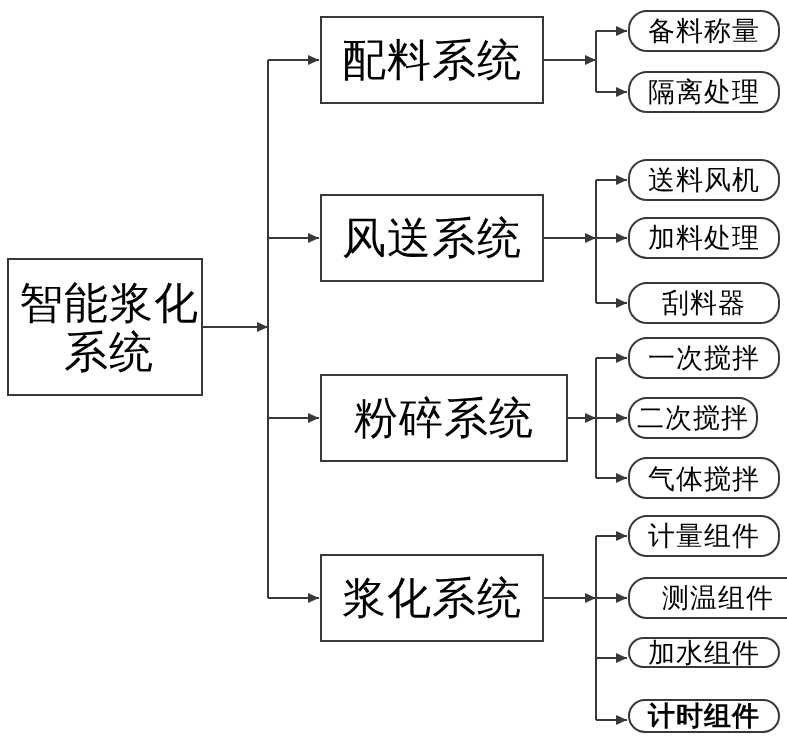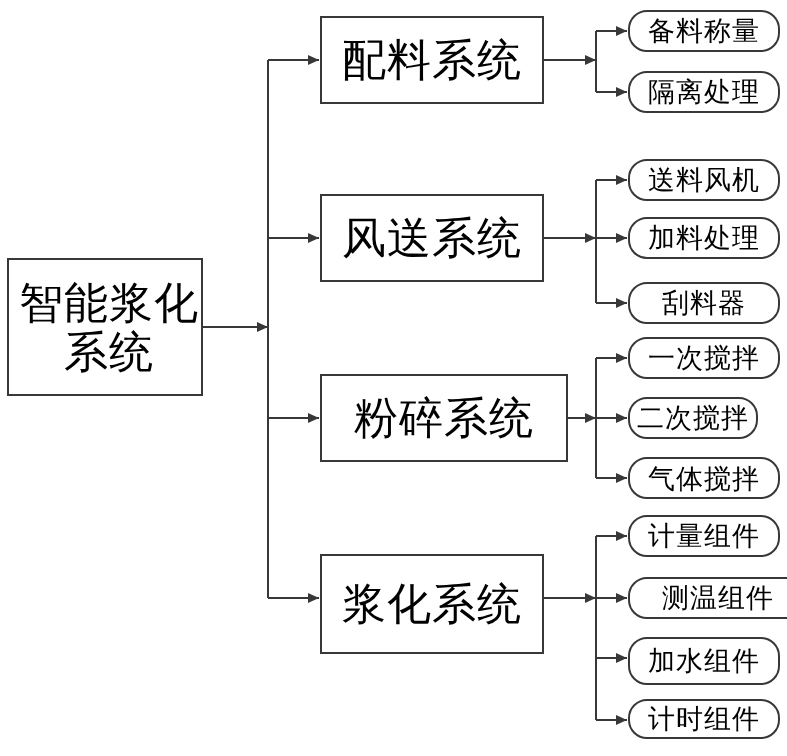--- a/index.html
+++ b/index.html
@@ -109,21 +109,21 @@
 
   <div class="node branch" style="left:320px; top:16px; width:224px; height:88px;">
     <span>配料系统</span>
   </div>
   <div class="node branch" style="left:320px; top:194px; width:224px; height:88px;">
     <span>风送系统</span>
   </div>
   <div class="node branch" style="left:320px; top:374px; width:248px; height:88px;">
     <span>粉碎系统</span>
   </div>
-  <div class="node branch" style="left:320px; top:554px; width:224px; height:100px;">
+  <div class="node branch" style="left:320px; top:554px; width:224px; height:88px;">
     <span>浆化系统</span>
   </div>
 
   <div class="node leaf" style="left:628px; top:10px; width:152px; height:42px;">
     <span>备料称量</span>
   </div>
   <div class="node leaf" style="left:628px; top:159px; width:152px; height:42px;">
     <span>送料风机</span>
   </div>
 
@@ -146,20 +146,20 @@
   <div class="node leaf" style="left:628px; top:457px; width:152px; height:42px;align-items:flex-end;">
     <span>气体搅拌</span>
   </div>
 
   <div class="node leaf" style="left:628px; top:515px; width:152px; height:42px;justify-content:center;">
     <span>计量组件</span>
   </div>
   <div class="node leaf" style="left:628px; top:577px; width:180px; height:42px;">
     <span>测温组件</span>
   </div>
-  <div class="node leaf" style="left:628px; top:637px; width:152px; height:48px;">
+  <div class="node leaf" style="left:628px; top:637px; width:152px; height:31px;">
     <span>加水组件</span>
   </div>
-  <div class="node leaf" style="left:628px; top:699px; width:152px; height:40px;">
+  <div class="node leaf" style="left:628px; top:699px; width:152px; height:34px;font-weight:bold;">
     <span>计时组件</span>
   </div>
 
 </div>
 
 </body></html>

